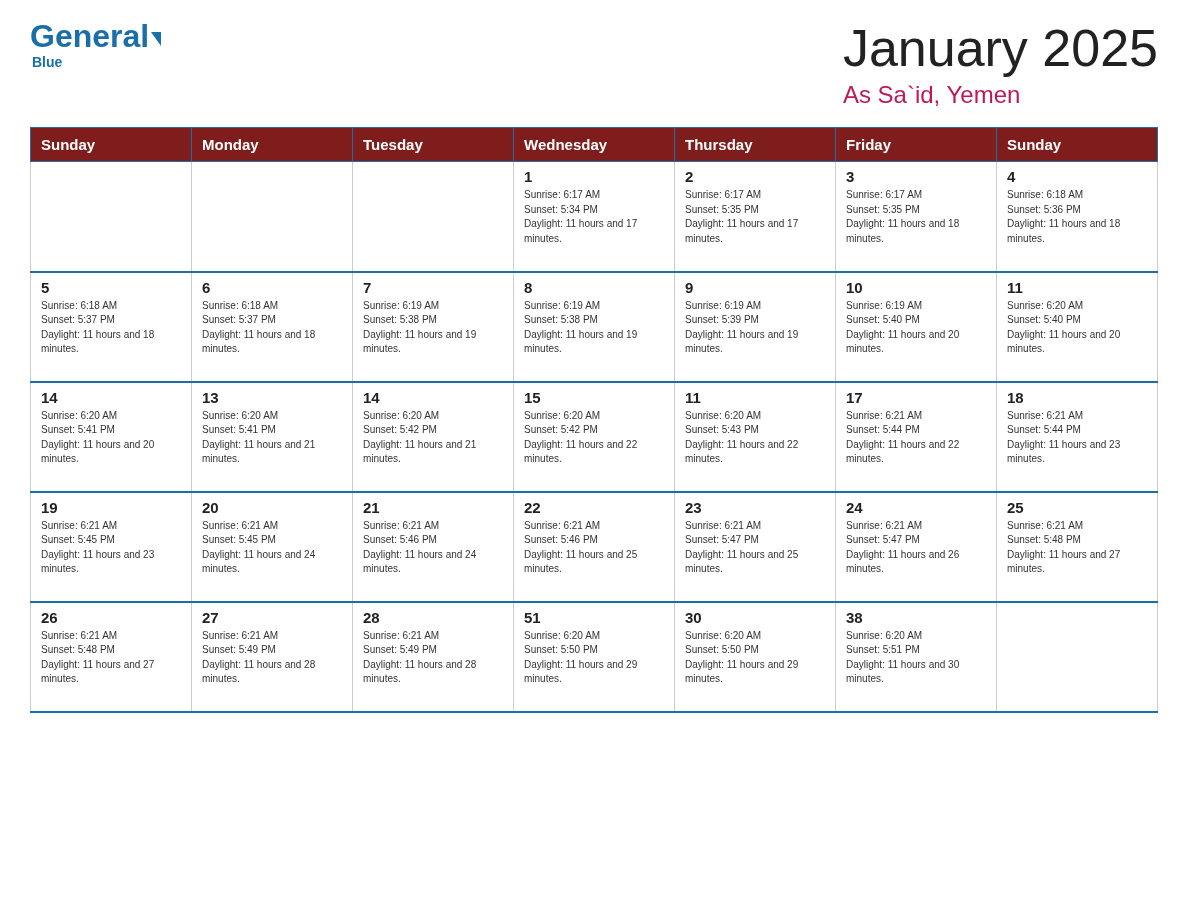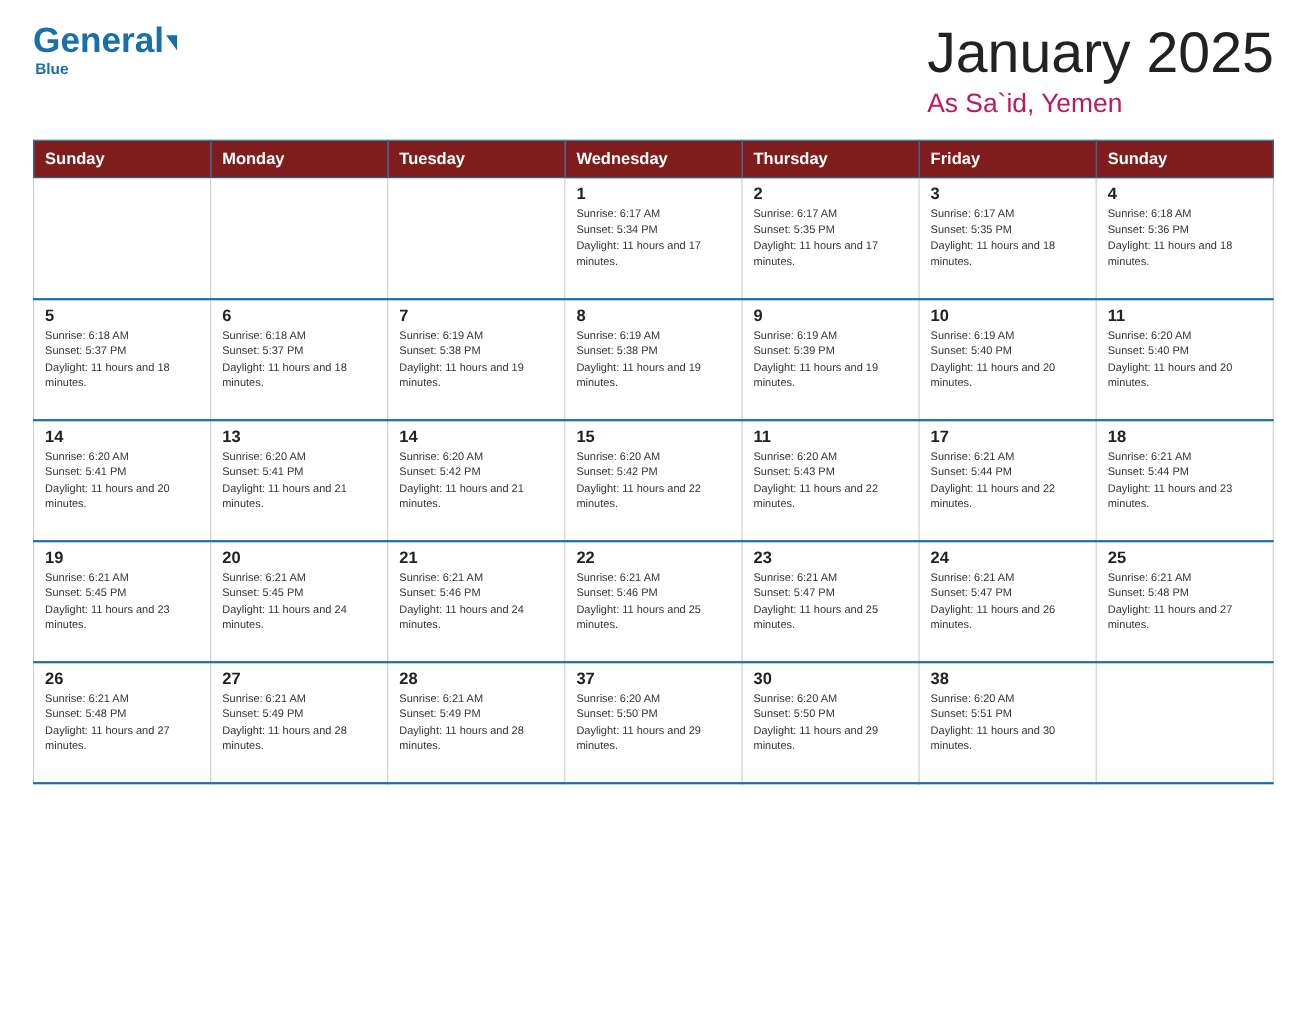--- a/index.html
+++ b/index.html
@@ -251,21 +251,21 @@
         </td>
         <td>
           <span class="day-number">27</span>
           <div class="day-info">Sunrise: 6:21 AM<br>Sunset: 5:49 PM<br>Daylight: 11 hours and 28 minutes.</div>
         </td>
         <td>
           <span class="day-number">28</span>
           <div class="day-info">Sunrise: 6:21 AM<br>Sunset: 5:49 PM<br>Daylight: 11 hours and 28 minutes.</div>
         </td>
         <td>
-          <span class="day-number">37</span>
+          <span class="day-number">51</span>
           <div class="day-info">Sunrise: 6:20 AM<br>Sunset: 5:50 PM<br>Daylight: 11 hours and 29 minutes.</div>
         </td>
         <td>
           <span class="day-number">30</span>
           <div class="day-info">Sunrise: 6:20 AM<br>Sunset: 5:50 PM<br>Daylight: 11 hours and 29 minutes.</div>
         </td>
         <td>
           <span class="day-number">38</span>
           <div class="day-info">Sunrise: 6:20 AM<br>Sunset: 5:51 PM<br>Daylight: 11 hours and 30 minutes.</div>
         </td>

